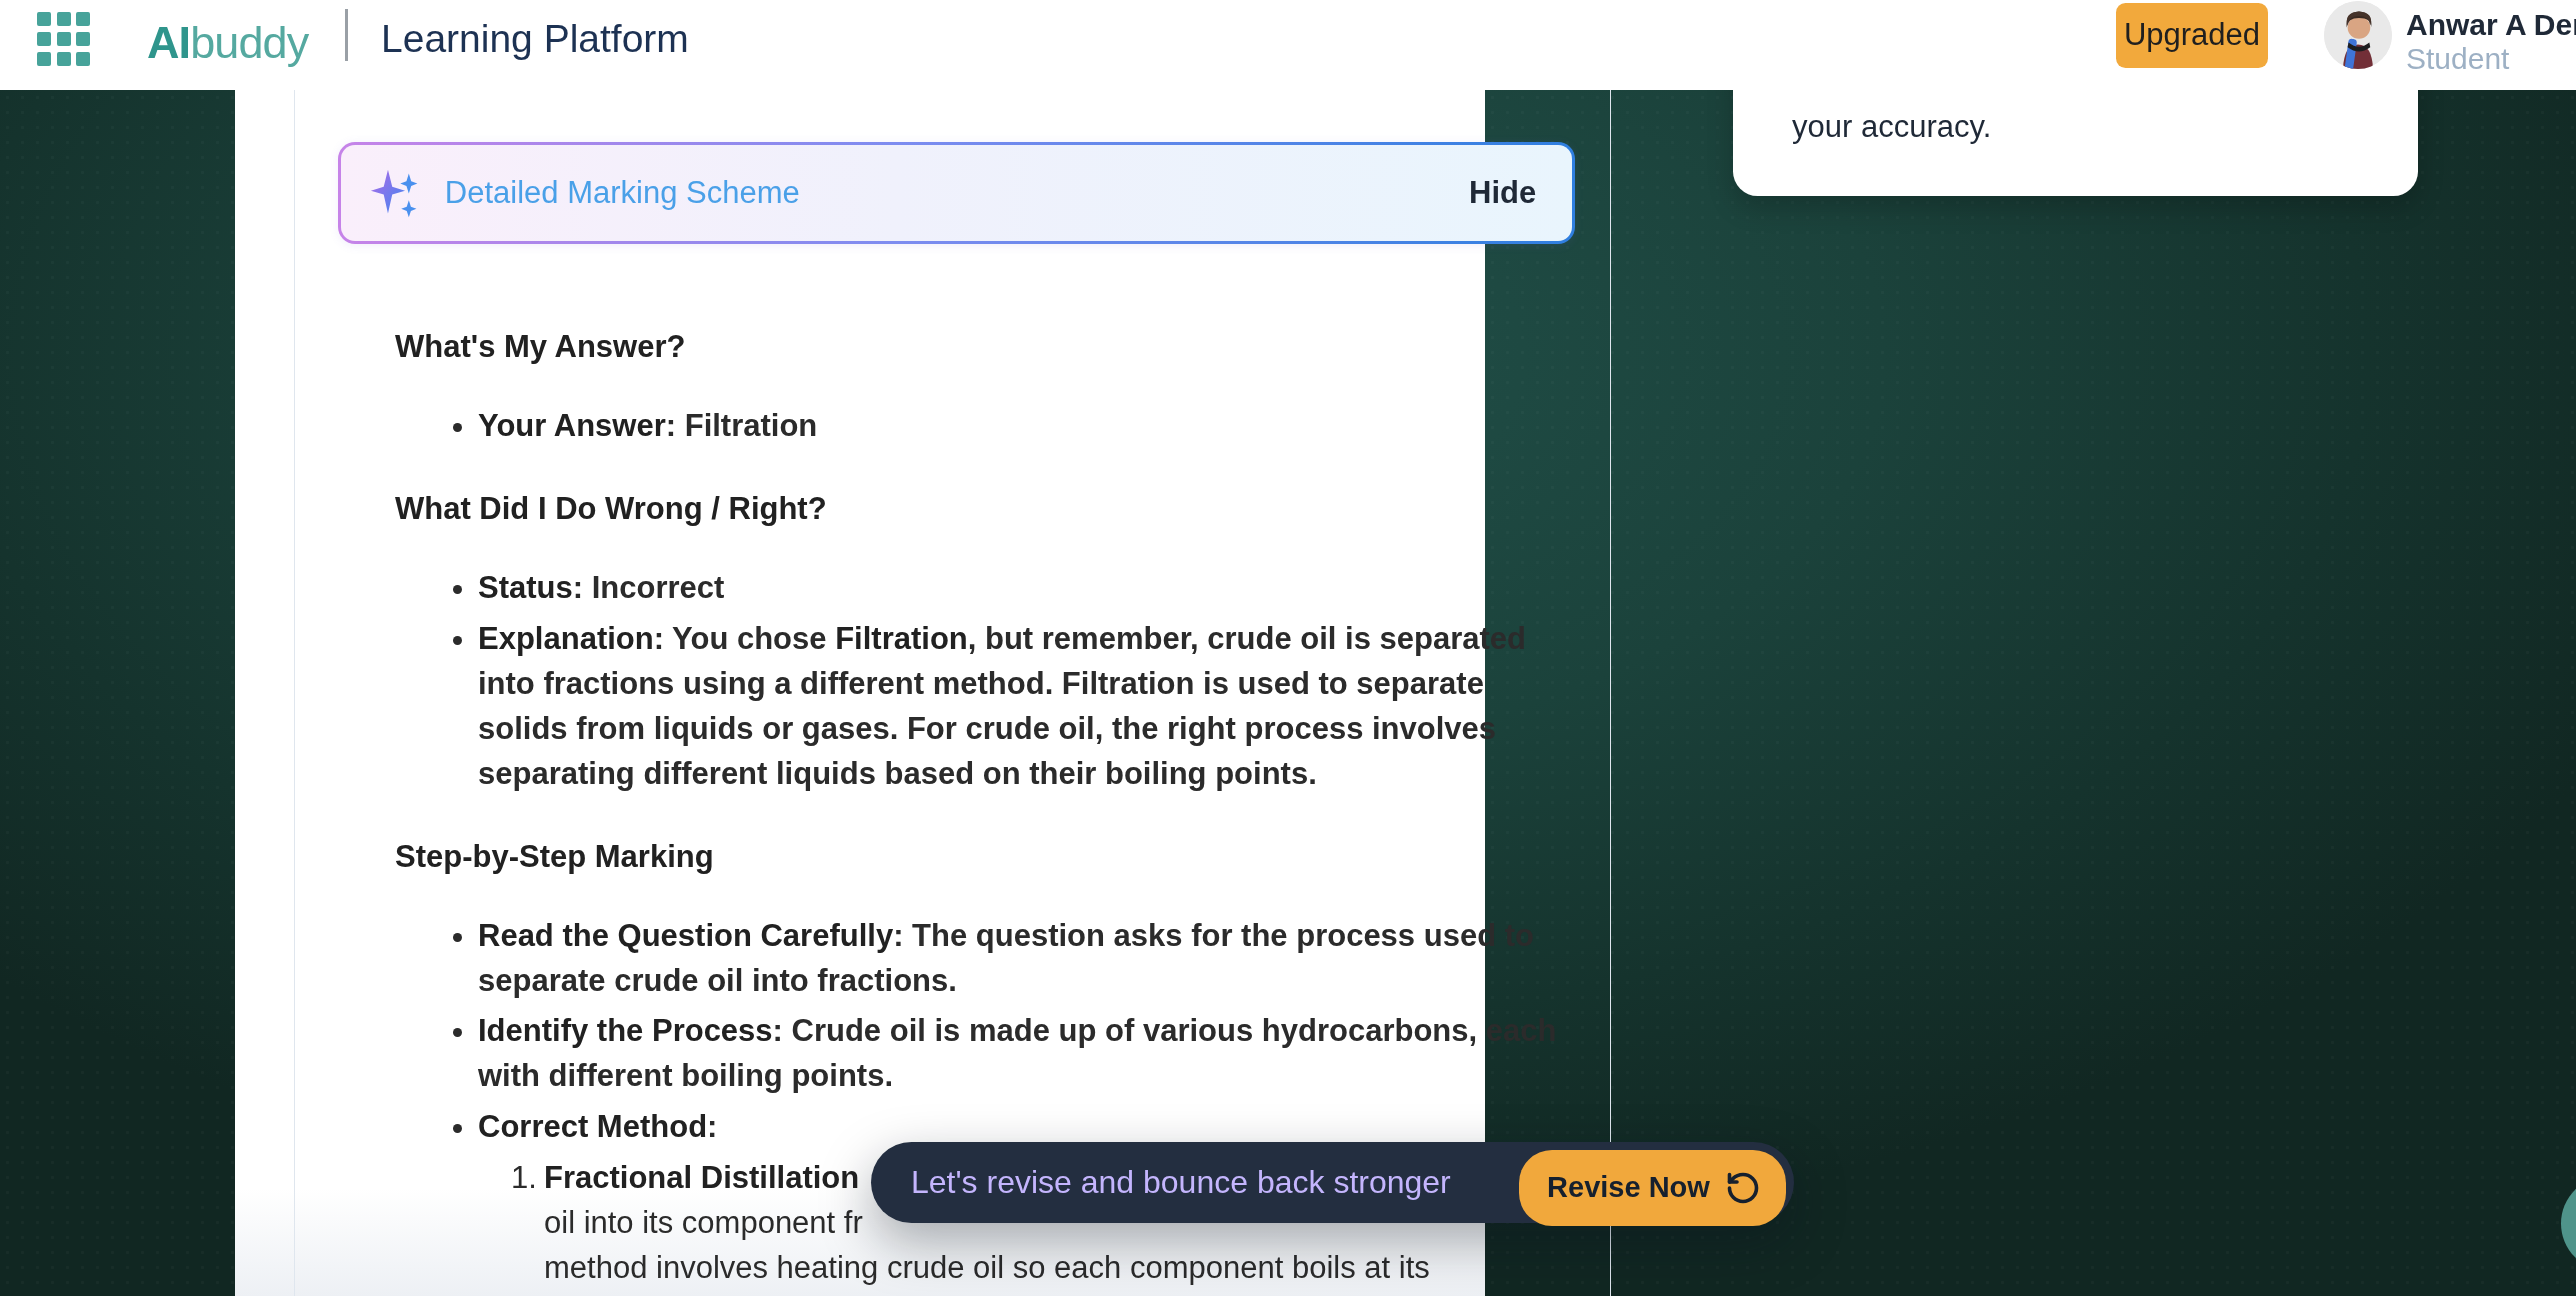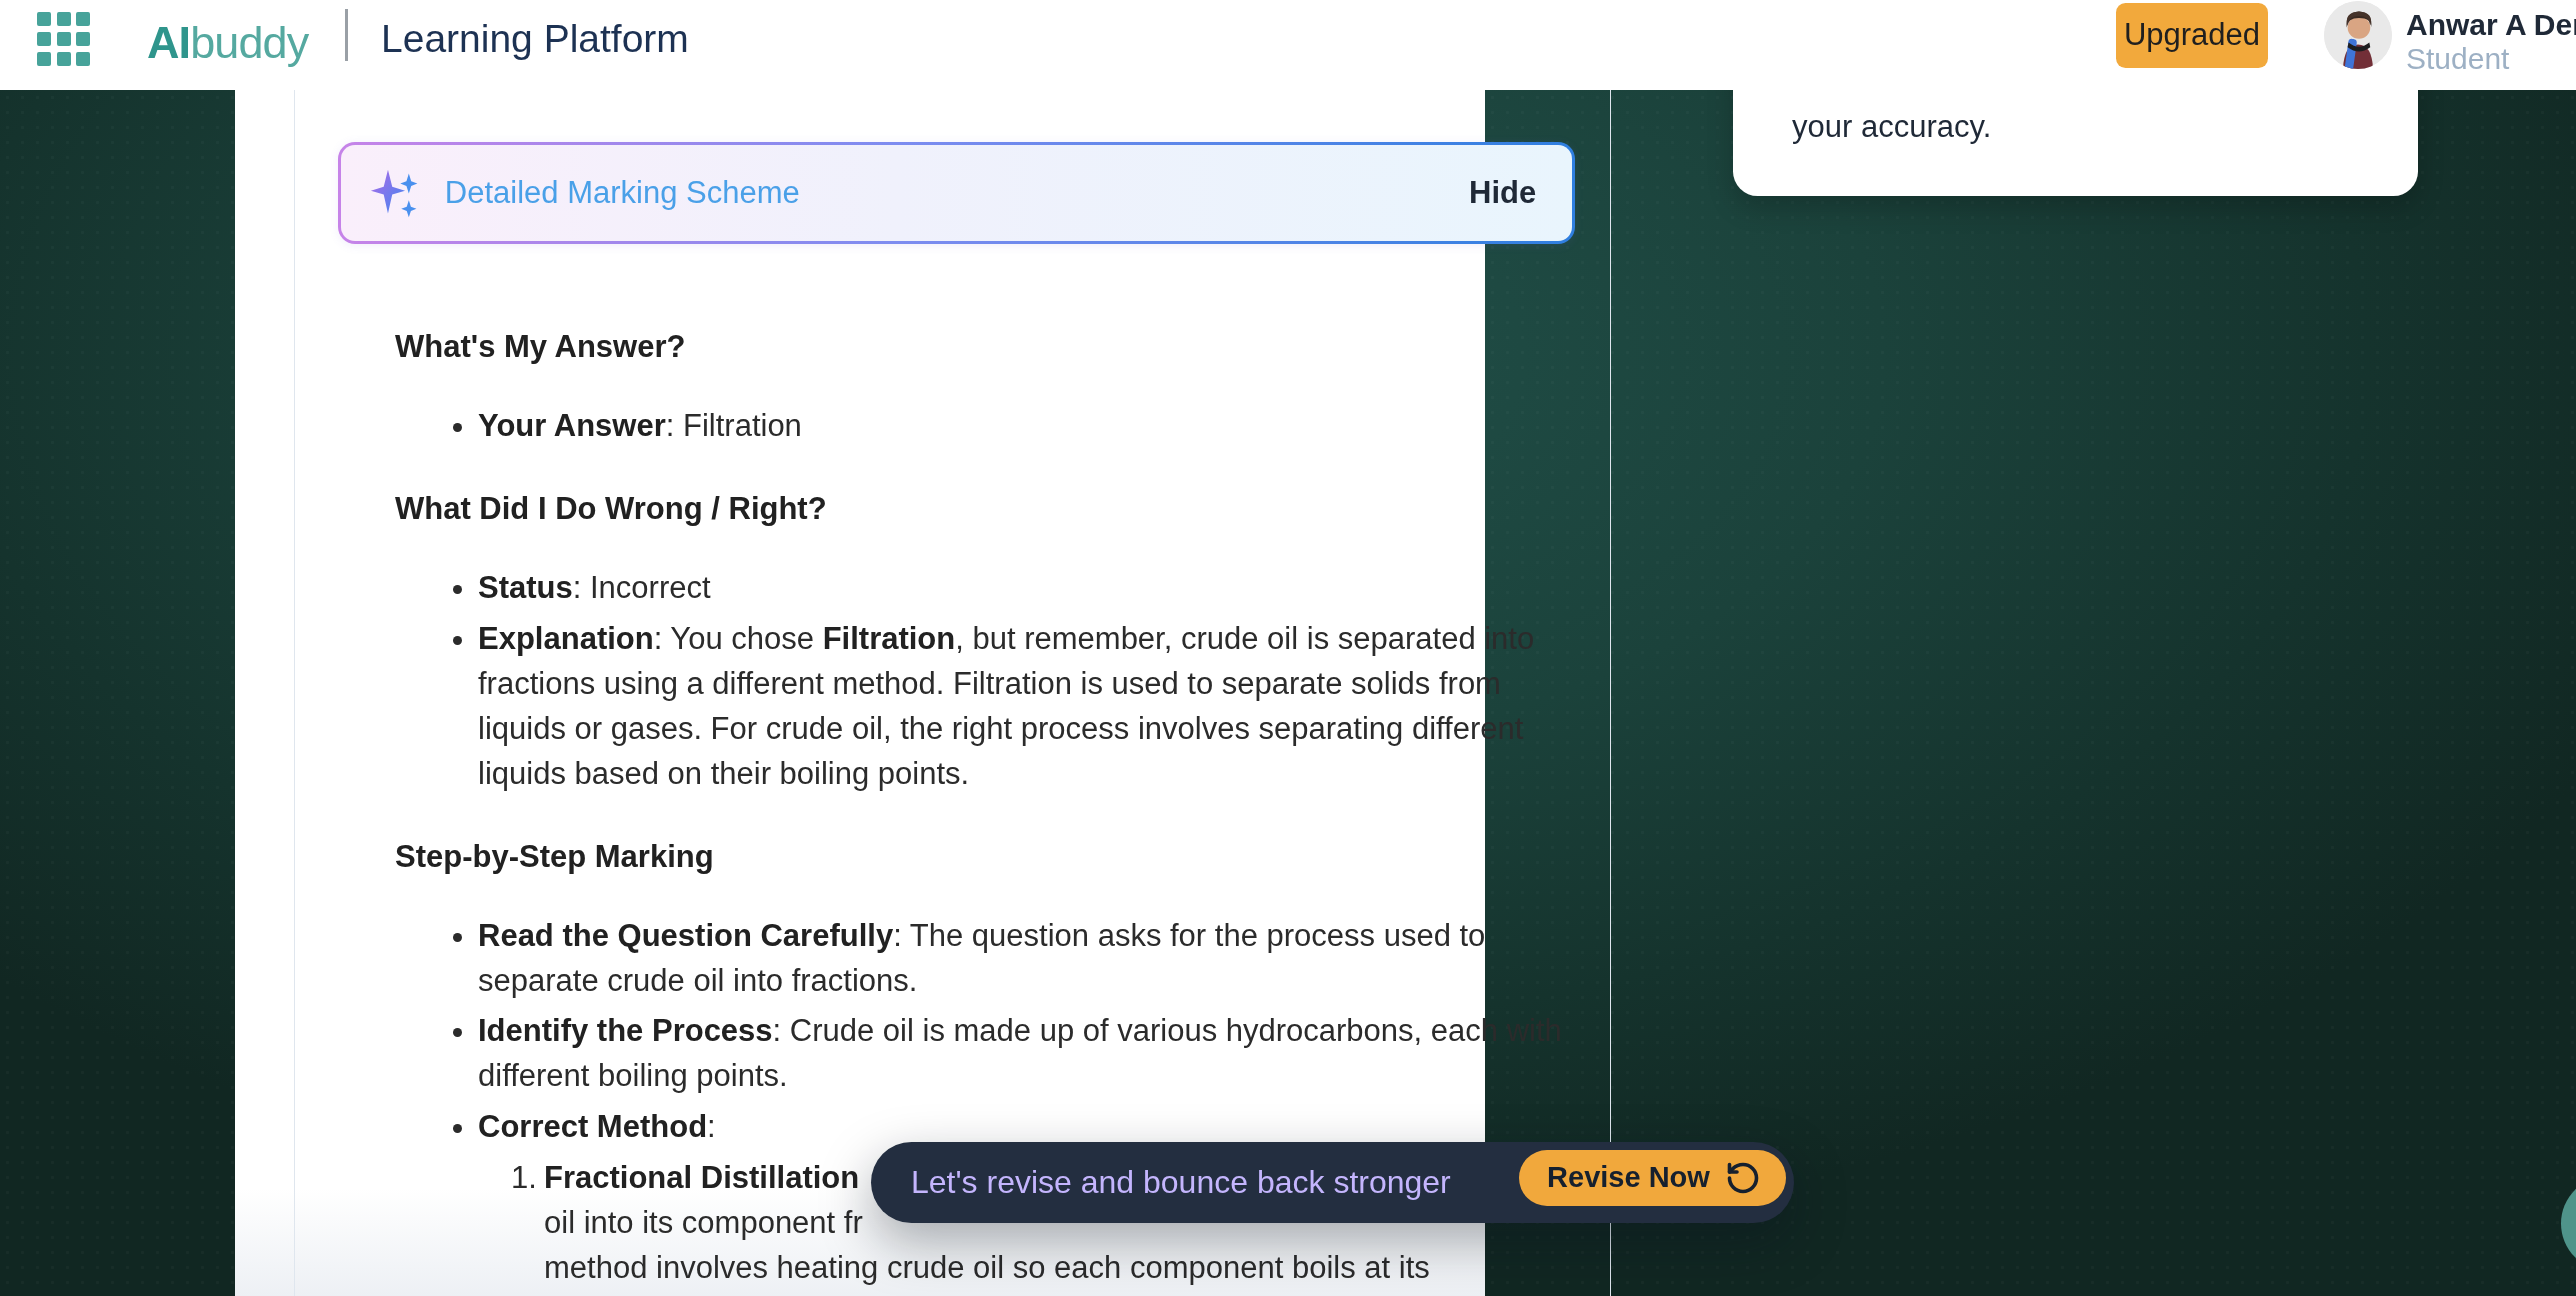--- a/index.html
+++ b/index.html
@@ -74,37 +74,37 @@
   .banner-title { font-size:31px; color:#4aa0e8; margin-left:21px; }
   .hide-btn {
     margin-left:auto; background:none; border:none; font-family:inherit;
     font-size:31px; font-weight:bold; color:#1f2937; cursor:pointer;
   }
 
   
   .content { position:absolute; left:160px; top:234px; width:1174px; color:#2b2b2b; font-size:31px; line-height:45px; }
   .content h3 { font-size:31px; font-weight:bold; color:#212121; line-height:45px; }
   .content h3.mt { margin-top:38px; }
-  .content ul { margin:34px 1px 0 0; padding-left:83px; list-style:disc; }
+  .content ul { margin:34px 1px 0 0; padding-left:83px; list-style:disc;font-weight:bold; }
   .content li + li { margin-top:5.7px; }
   .content b { color:#212121; }
   .sub-ol { display:flex; margin:5.7px 0 0 116px; }
   .sub-ol .num { width:33px; flex:none; }
   .sub-ol .lines span { display:block; }
 
   
   .toast {
     position:absolute; left:871px; top:1142px; width:923px; height:81px;
     background:#232e40; border-radius:41px; z-index:20;
     display:flex; align-items:center;
     box-shadow:0 19px 52px rgba(10,18,30,0.35);
   }
   .toast-msg { color:#c4b5fd; font-size:32px; margin-left:40px; white-space:nowrap; }
   .revise-btn {
-    position:absolute; right:8.5px; top:7.6px; height:56px; padding:0 24.6px 0 28px;
+    position:absolute; right:8.5px; top:7.6px; height:76px; padding:0 24.6px 0 28px;
     background:#f1a83c; border:none; border-radius:33px; cursor:pointer;
     display:flex; align-items:center; gap:15px;
     font-family:inherit; font-size:29px; font-weight:bold; color:#16202e;
   }
 
   
   .side-card {
     position:absolute; left:1733px; top:38px; width:685px; height:158px;
     background:#ffffff; border-radius:24.6px; z-index:8;
     box-shadow:0 11.4px 26.5px rgba(0,0,0,0.20);

